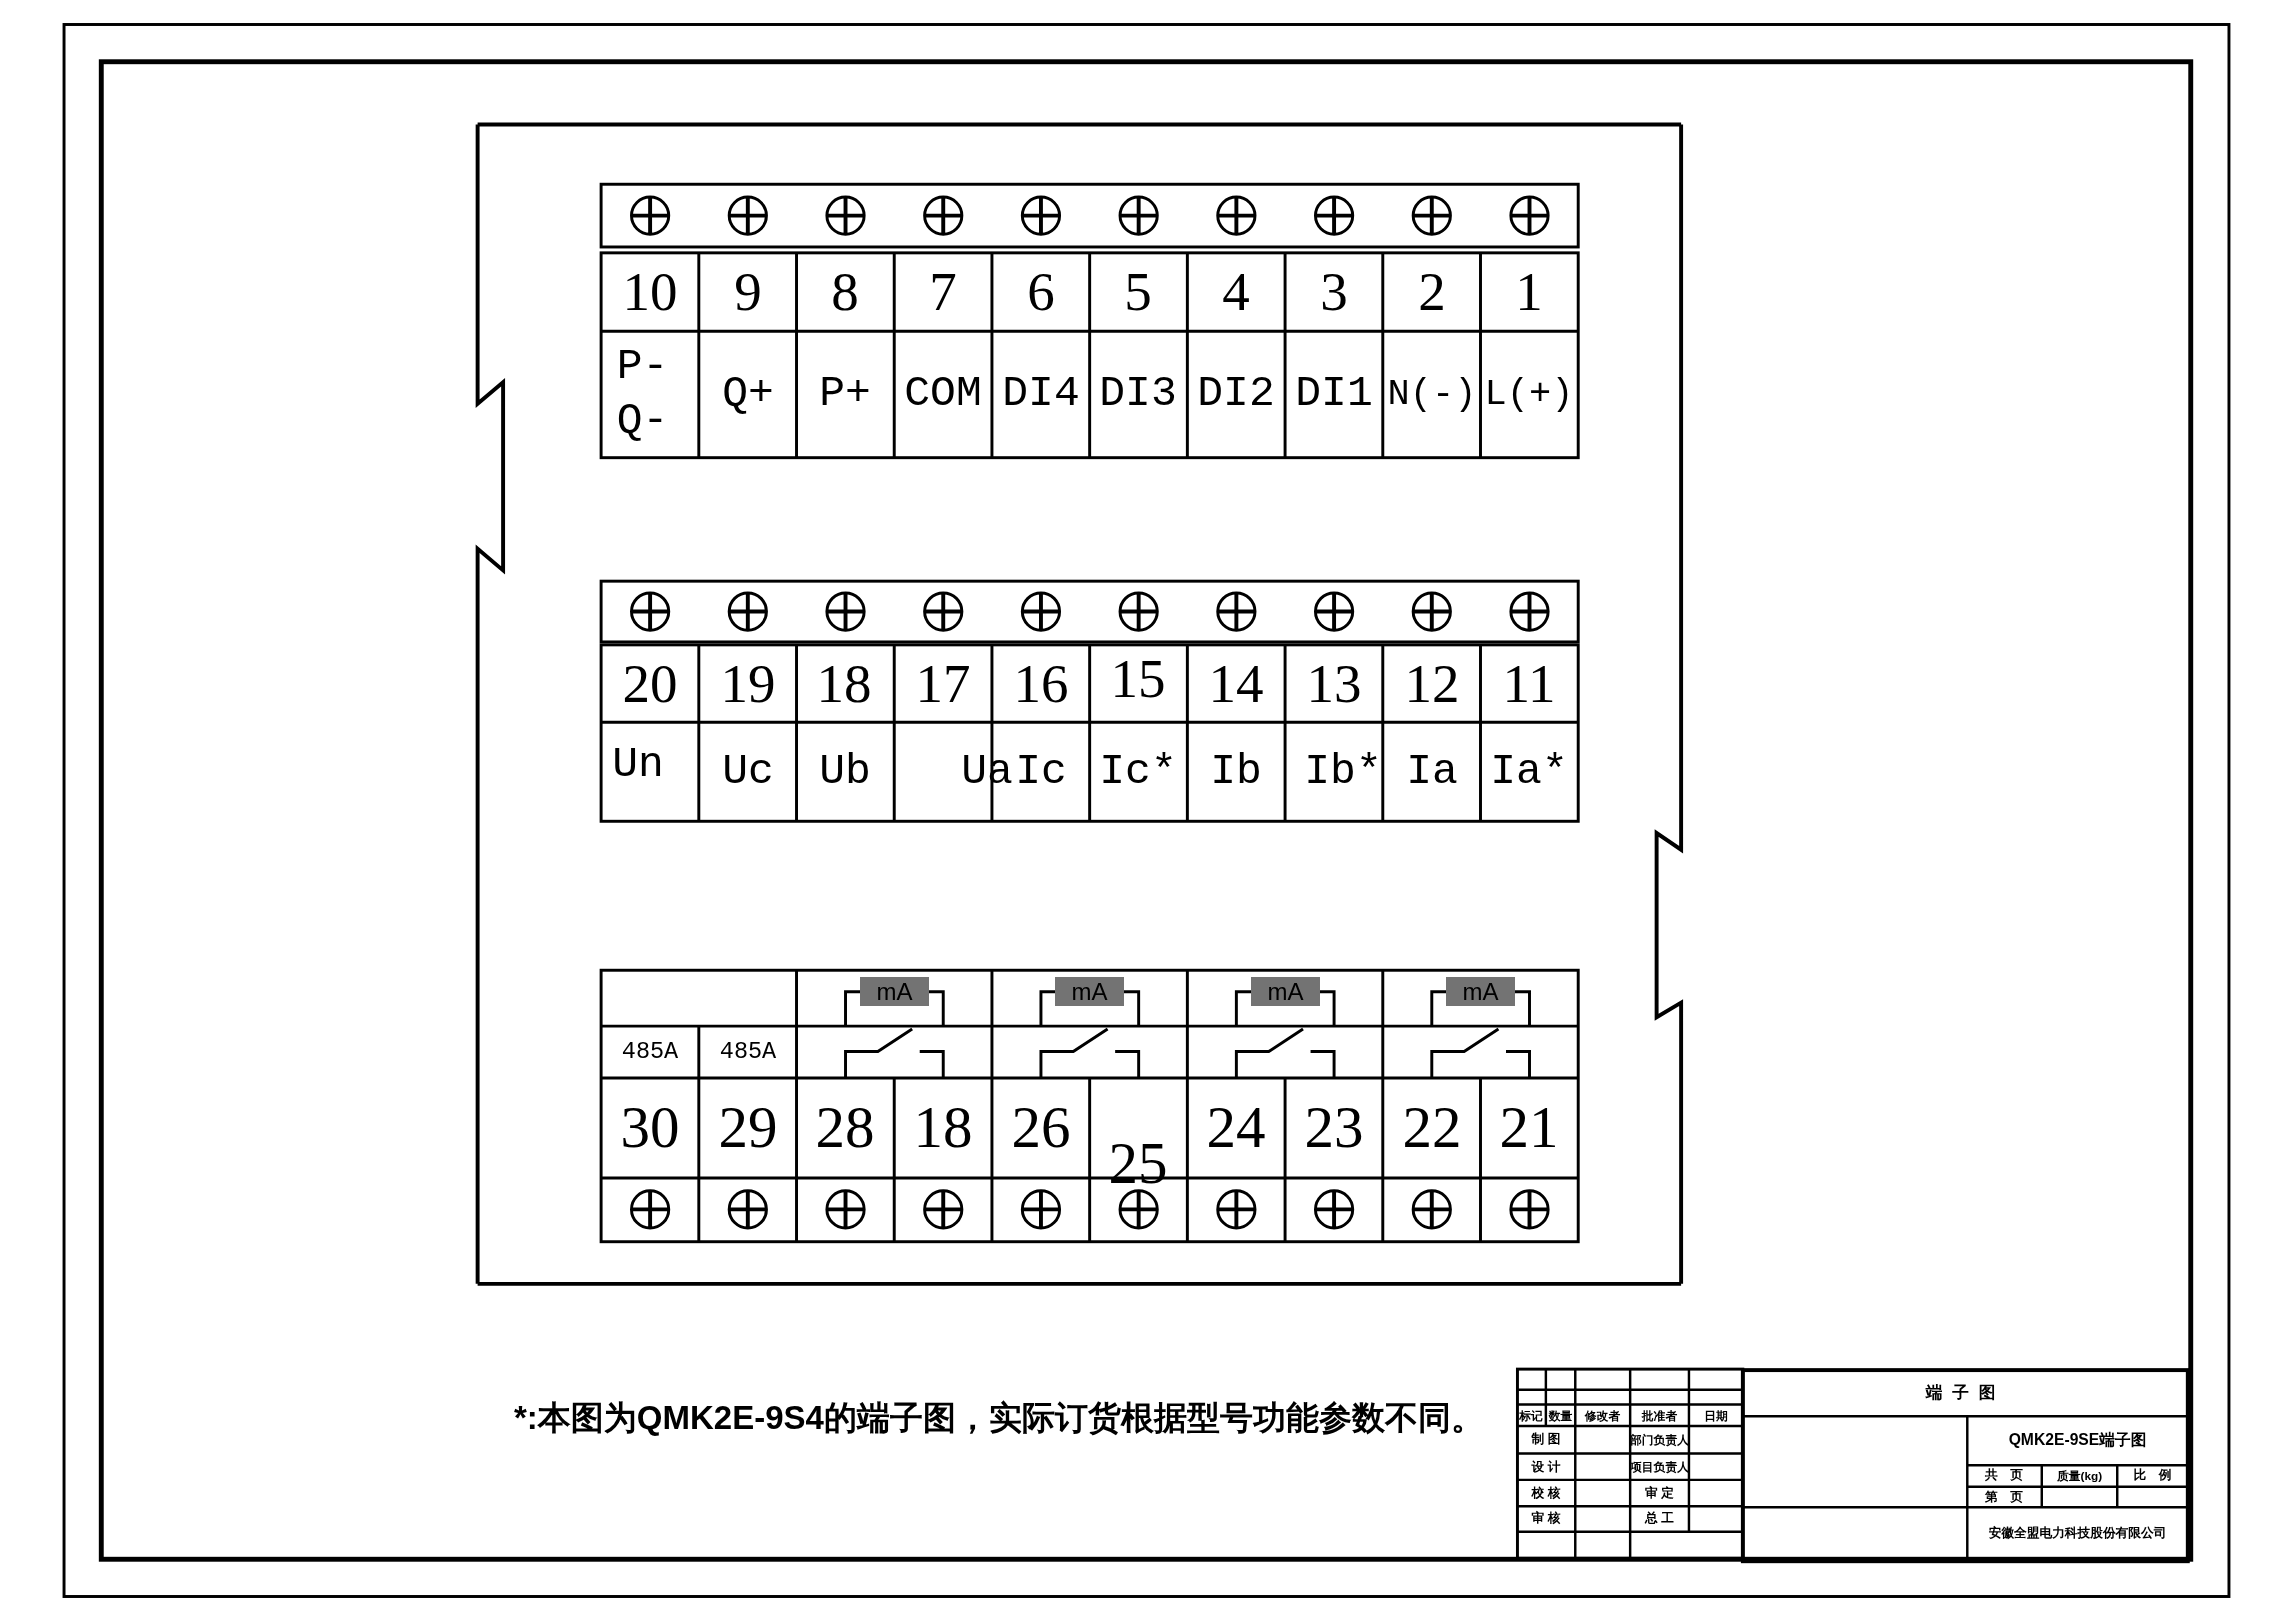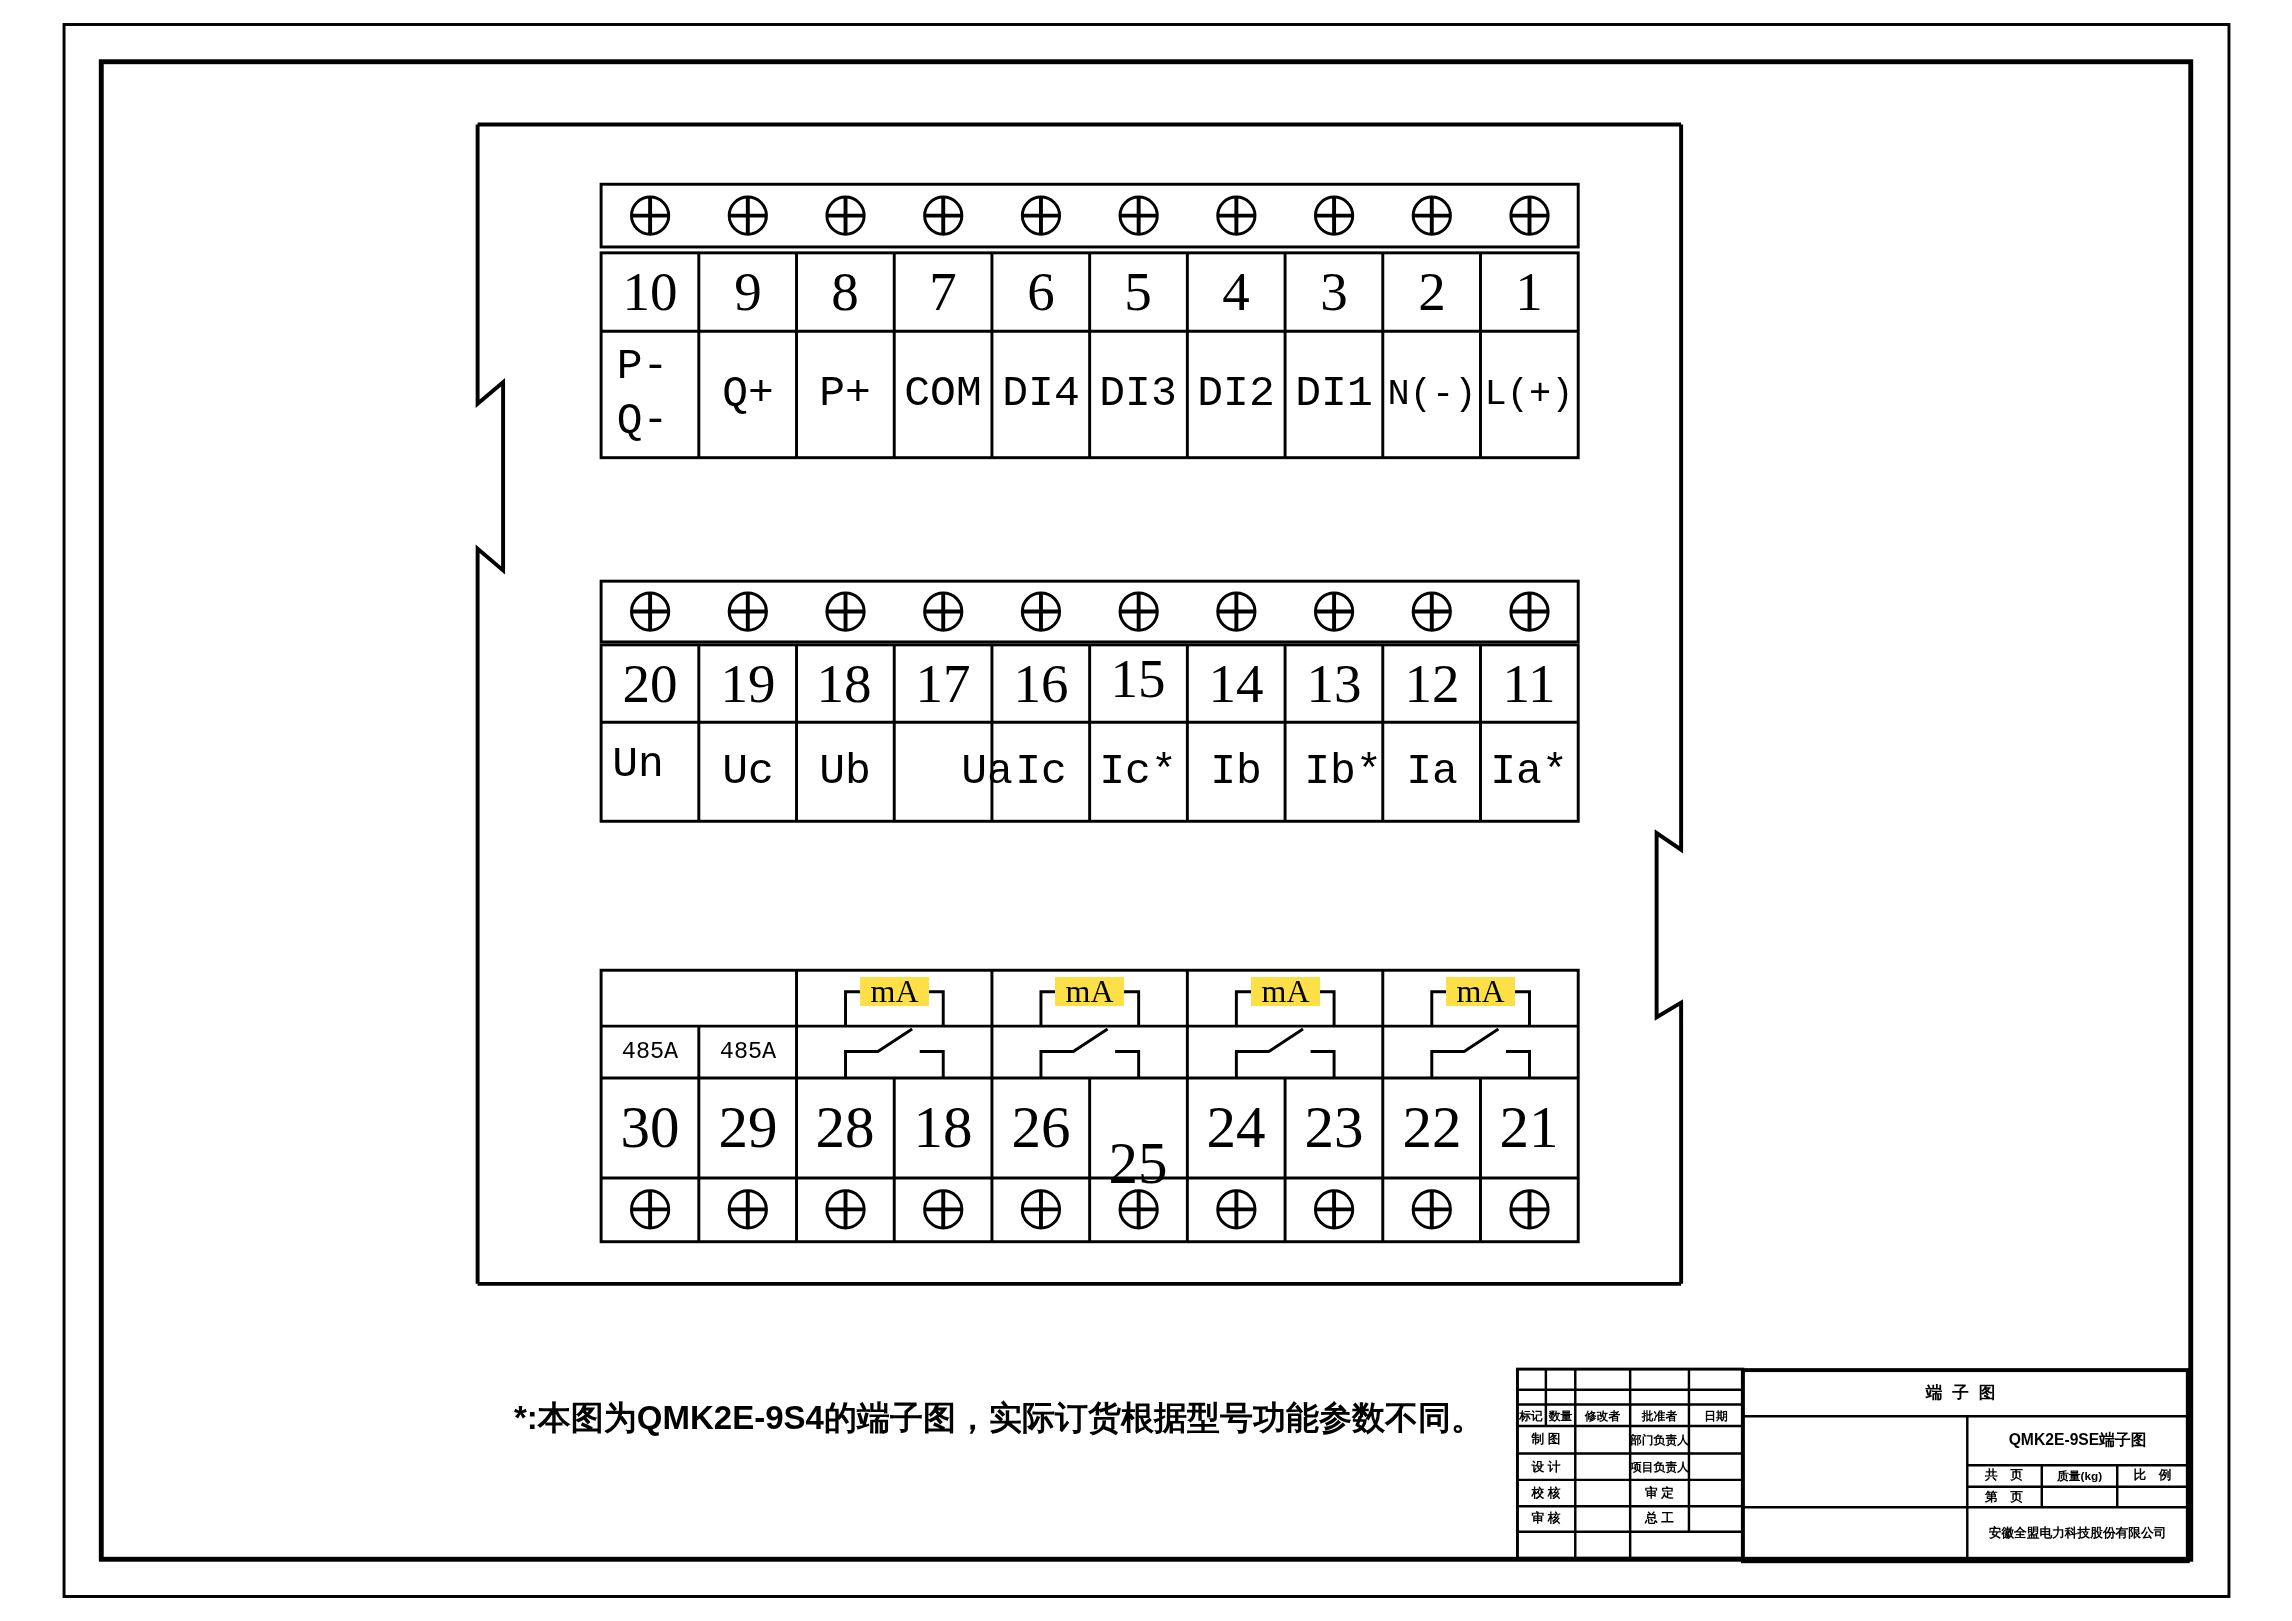--- a/index.html
+++ b/index.html
@@ -7,21 +7,21 @@
        font-family:"Liberation Sans","DejaVu Sans",sans-serif;color:#000}
   #lines{position:absolute;left:0;top:0}
   .c{position:absolute;display:flex;align-items:center;justify-content:center;
      box-sizing:border-box;color:#000;line-height:1.05;text-align:center}
   .num{font-family:"Liberation Serif","DejaVu Serif",serif;font-size:55px}
   .bnum{font-size:59px}
   .lbl{font-family:"Liberation Mono","DejaVu Sans Mono",monospace;font-size:43px}
   .tight{font-size:37px}
   .pq{justify-content:flex-start;padding-left:15.7px;white-space:pre-line;text-align:left;line-height:1.25}
   .rs485{font-family:"Liberation Mono","DejaVu Sans Mono",monospace;font-size:23.5px}
-  .ma{font-family:Liberation Serif, serif;font-size:32px;background:#fde047}
+  .ma{font-family:Liberation Sans, sans-serif;font-size:24px;background:#737373}
   .note{position:absolute;left:514px;top:1396px;width:902px;height:43px;
         font-size:33px;font-weight:bold;white-space:nowrap}
   .tb{font-weight:bold;white-space:nowrap}
   .tb12{font-size:11.8px}.tb13{font-size:12.7px}.tb16{font-size:15.7px}
   .sheet{letter-spacing:9.8px;font-size:16.7px}
 </style>
 </head>
 <body>
 
 <svg id="lines" width="2293" height="1621" viewBox="0 0 2339 1654">

